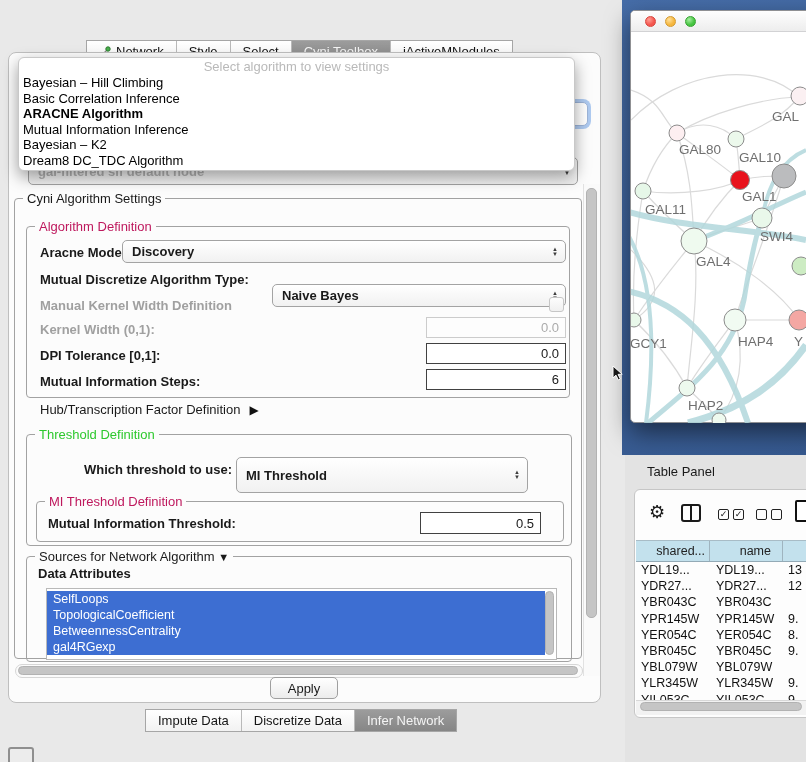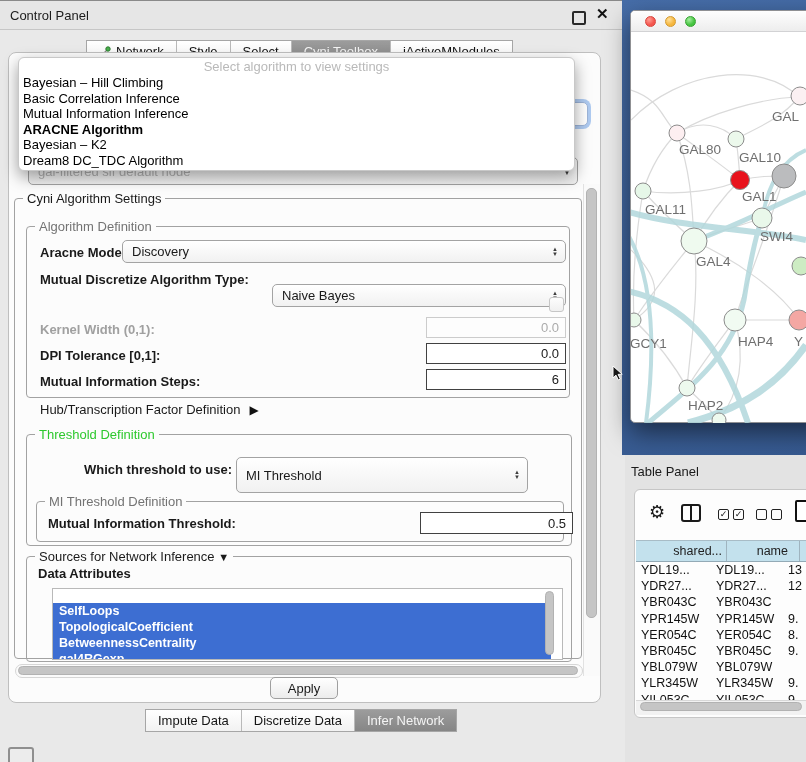--- a/index.html
+++ b/index.html
@@ -24,33 +24,33 @@
   .seg-tabs{position:absolute;display:flex;height:23px;border:1px solid #a6a6a6;border-radius:0;
             background:linear-gradient(#ffffff,#f2f2f2);overflow:hidden;box-sizing:border-box;}
   .seg{display:flex;align-items:center;justify-content:center;gap:5px;padding:0 12px;
        border-right:1px solid #b9b9b9;color:#141414;white-space:nowrap;}
   .seg:last-child{border-right:none;}
   .seg.sel{background:linear-gradient(#9c9c9c,#868686);color:#f4f4f4;}
 
   
   .combo{position:absolute;background:linear-gradient(#ffffff,#f1f1f1);border:1px solid #a3a3a3;
          border-radius:5px;display:flex;align-items:center;box-sizing:border-box;
-         padding-left:9px;box-shadow:inset 0 1px 0 #fff;}
+         padding-left:9px;box-shadow:inset 0 1px 0 #fff;font-weight:bold;}
   .combo .arrows{position:absolute;right:7px;top:50%;transform:translateY(-50%);
                  display:flex;flex-direction:column;line-height:5px;font-size:6px;color:#3c3c3c;}
 
   
   .field{position:absolute;background:#fff;border:1px solid #414141;box-sizing:border-box;
          display:flex;align-items:center;justify-content:flex-end;padding:8px 6px;}
   .field.disabled{border:1px solid #cccccc;color:#ababab;background:#fdfdfd;}
 
   
   .group{position:absolute;border:1px solid #a2a2a2;border-radius:4px;box-sizing:border-box;}
   .gtitle{position:absolute;top:-8px;left:8px;background:#fcfcfc;padding:0 4px;line-height:15px;white-space:nowrap;}
-  .blue{color:#737373;text-align:center;}
+  .blue{color:#be185d;text-align:center;}
   .green{color:#2ec82e;}
 
   
   .popup{position:absolute;left:18px;top:57px;width:557px;height:114px;background:#fff;
          border:1px solid #c8c8c8;border-radius:6px;box-shadow:0 6px 16px rgba(0,0,0,.38);
          z-index:30;box-sizing:border-box;}
   .popup .ph{height:17px;text-align:center;color:#b9b9b9;line-height:17px;}
   .popup .it{height:15.6px;line-height:15.6px;padding-left:4px;color:#000;}
 
   
@@ -100,25 +100,20 @@
       font-size:9px;line-height:8px;text-align:center;color:#111;}
   .icon-doc{position:absolute;width:16px;height:22px;border:2px solid #111;border-radius:2px;box-sizing:border-box;background:#fff;}
 
   svg text{font-family:"Liberation Sans",sans-serif;}
 </style>
 </head>
 <body>
 
 <div id="app">
 
-  <div class="cp-header">
-    <span class="cp-title">Control Panel</span>
-    <span class="float-btn"></span>
-    <span class="close-btn">✕</span>
-  </div>
 
   <div class="seg-tabs" style="left:86px;top:40px;">
     <div class="seg">
       <svg width="12" height="12" viewBox="0 0 12 12">
         <line x1="3" y1="9" x2="9" y2="3" stroke="#8a8a8a" stroke-width="1.2"></line>
         <line x1="3" y1="9" x2="9" y2="9" stroke="#8a8a8a" stroke-width="1.2"></line>
         <circle cx="3" cy="9" r="2.2" fill="#49b04d" stroke="#2b7b2e"></circle>
         <circle cx="9" cy="3" r="2.2" fill="#49b04d" stroke="#2b7b2e"></circle>
         <circle cx="9" cy="9" r="2.2" fill="#bde4be" stroke="#2b7b2e"></circle>
       </svg>
@@ -148,22 +143,22 @@
     <span class="arrows">
         <span>▲</span>
         <span>▼</span>
       </span>
   </div>
 
   <div class="popup">
     <div class="ph">Select algorithm to view settings</div>
     <div class="it">Bayesian – Hill Climbing</div>
     <div class="it">Basic Correlation Inference</div>
+    <div class="it bold">ARACNE Algorithm</div>
     <div class="it">Mutual Information Inference</div>
-    <div class="it bold">ARACNE Algorithm</div>
     <div class="it">Bayesian – K2</div>
     <div class="it">Dream8 DC_TDC Algorithm</div>
   </div>
 
   <div class="group" style="left:14px;top:198px;width:568px;height:461px;">
     <span class="gtitle">Cyni Algorithm Settings</span>
   </div>
 
   <div class="group" style="left:26px;top:226px;width:544px;height:172px;">
     <span class="gtitle blue">Algorithm Definition</span>
@@ -179,20 +174,21 @@
 
   <span class="abs bold" style="left:40px;top:272px;">Mutual Discretize Algorithm Type:</span>
   <div class="combo" style="left:272px;top:284px;width:294px;height:23px;">
     <span>Naive Bayes</span>
     <span class="arrows">
         <span>▲</span>
         <span>▼</span>
       </span>
   </div>
 
+  <span class="abs bold dim" style="left:40px;top:298px;">Manual Kernel Width Definition</span>
   <span class="checkbox" style="left:549px;top:297px;"></span>
 
   <span class="abs bold dim" style="left:40px;top:322px;">Kernel Width (0,1):</span>
   <div class="field disabled" style="left:426px;top:317px;width:140px;height:21px;">
     <span>0.0</span>
   </div>
 
   <span class="abs bold" style="left:40px;top:348px;">DPI Tolerance [0,1]:</span>
   <div class="field" style="left:426px;top:343px;width:140px;height:21px;">
     <span>0.0</span>
@@ -217,33 +213,33 @@
     <span class="arrows">
         <span>▲</span>
         <span>▼</span>
       </span>
   </div>
 
   <div class="group" style="left:36px;top:501px;width:528px;height:41px;">
     <span class="gtitle blue">MI Threshold Definition</span>
   </div>
   <span class="abs bold" style="left:48px;top:516px;">Mutual Information Threshold:</span>
-  <div class="field" style="left:420px;top:512px;width:153px;height:22px;justify-content:flex-end;">
+  <div class="field" style="left:420px;top:512px;width:121px;height:22px;justify-content:flex-end;">
     <span>0.5</span>
   </div>
 
   <div class="group" style="left:26px;top:556px;width:546px;height:106px;">
     <span class="gtitle">
-      <span>Sources for Network Inference</span>
+      <span>Sources for Network Algorithm</span>
       <span style="font-size:11px;">▼</span>
     </span>
   </div>
   <span class="abs bold" style="left:38px;top:566px;">Data Attributes</span>
 
-  <div class="listbox" style="left:52px;top:588px;width:511px;height:72px;padding-top:14px;font-weight:bold;">
+  <div class="listbox" style="left:46px;top:588px;width:511px;height:72px;padding-top:2px;">
     <div class="listrow">SelfLoops</div>
     <div class="listrow">TopologicalCoefficient</div>
     <div class="listrow">BetweennessCentrality</div>
     <div class="listrow">gal4RGexp</div>
   </div>
   <div class="sb-thumb" style="left:545px;top:591px;width:9px;height:64px;"></div>
 
   <div class="sb-track-v" style="left:583px;top:184px;width:17px;height:492px;"></div>
   <div class="sb-thumb" style="left:586px;top:188px;width:11px;height:430px;"></div>
   <div class="sb-track-h" style="left:15px;top:664px;width:568px;height:14px;"></div>
@@ -344,34 +340,34 @@
       <text x="760" y="241">SWI4</text>
       <text x="696" y="266">GAL4</text>
       <text x="630" y="348">GCY1</text>
       <text x="738" y="346">HAP4</text>
       <text x="794" y="346">Y</text>
       <text x="688" y="410">HAP2</text>
     </g>
   </svg>
 
   <div class="tp-section">
-    <span class="abs" style="left:6px;top:9px;">Table Panel</span>
+    <span class="abs" style="left:22px;top:9px;">Table Panel</span>
   </div>
   <div class="tp-panel"></div>
 
   <span class="abs" style="left:649px;top:501px;font-size:18px;color:#1a1a1a;">⚙</span>
   <div class="icon-split" style="left:681px;top:504px;"></div>
   <span class="cb" style="left:718px;top:509px;">✓</span>
   <span class="cb" style="left:733px;top:509px;">✓</span>
   <span class="cb" style="left:756px;top:509px;"></span>
   <span class="cb" style="left:771px;top:509px;"></span>
   <div class="icon-doc" style="left:795px;top:500px;"></div>
 
   <div class="th-row">
-    <div class="th" style="width:74px;padding-right:4px;margin-left:17px;">shared...</div>
+    <div class="th" style="width:74px;padding-right:4px;">shared...</div>
     <div class="th" style="width:73px;padding-right:11px;">name</div>
     <div class="th" style="flex:1;border-right:none;"></div>
   </div>
 
   <div class="tbl-rows">
     <div class="tr">
       <div class="td" style="width:75px;padding-left:5px;">YDL19...</div>
       <div class="td" style="width:72px;padding-left:5px;">YDL19...</div>
       <div class="td" style="flex:1;padding-left:5px;">13</div>
     </div>

